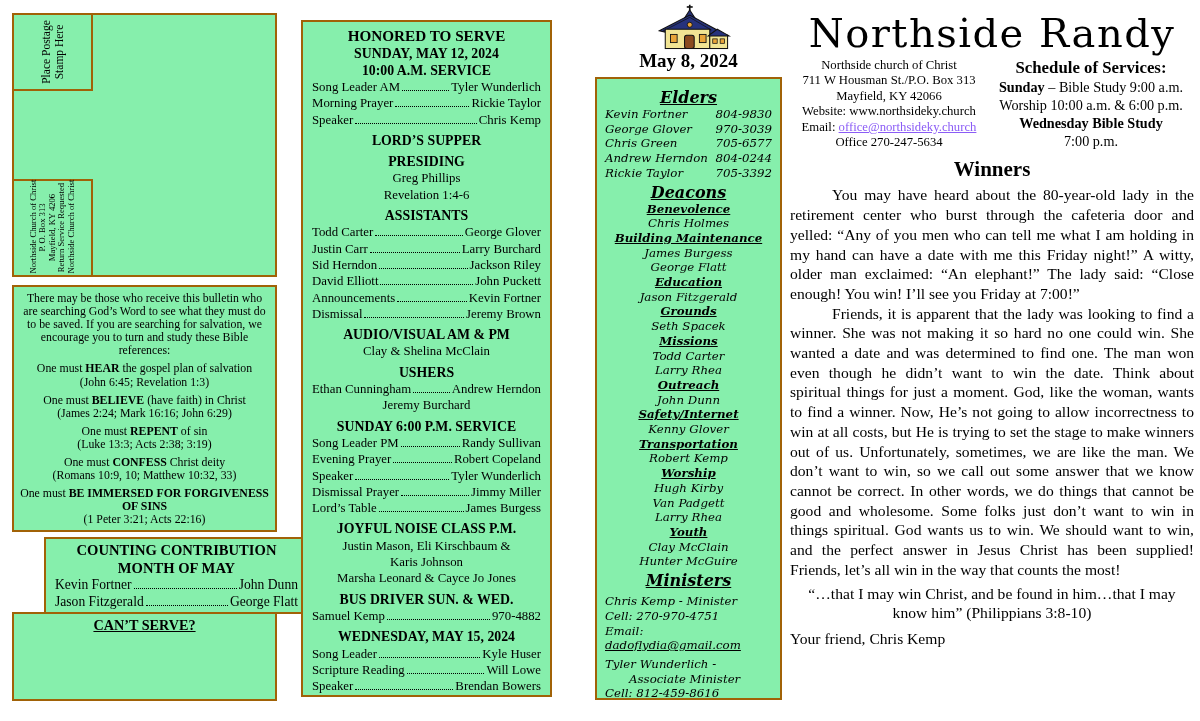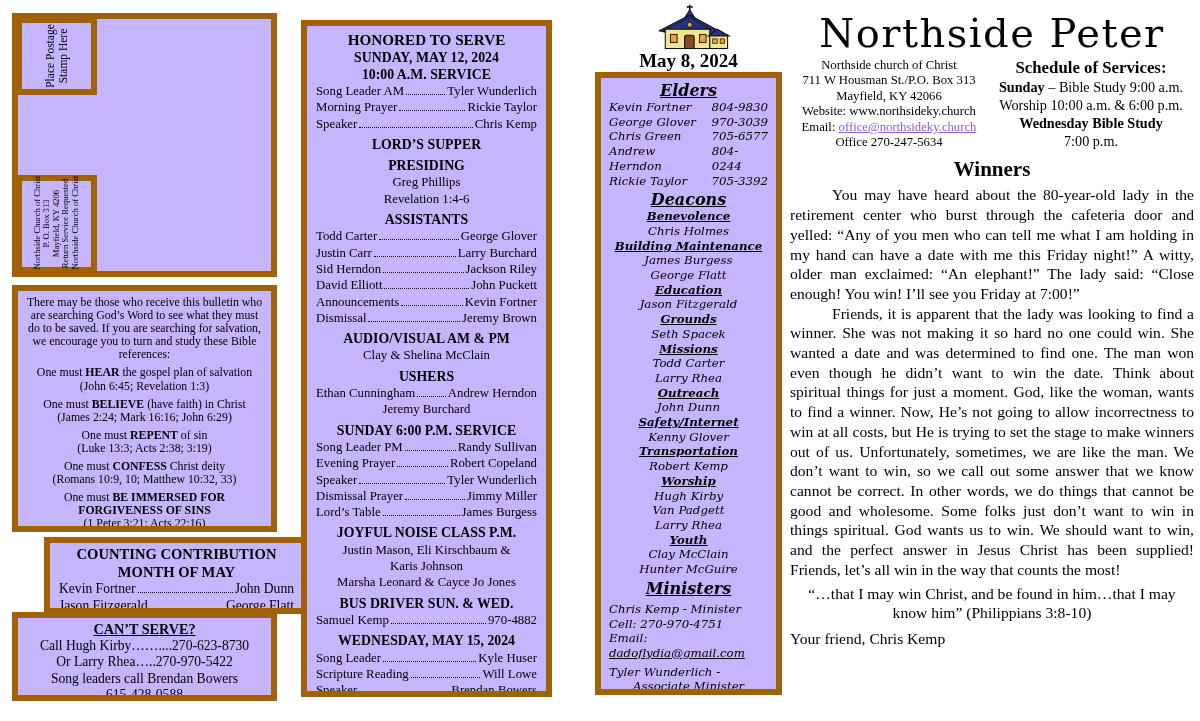--- a/index.html
+++ b/index.html
@@ -1,21 +1,21 @@
 <!DOCTYPE html>
 <html><head>
 <meta charset="utf-8">
 <style>
   * { margin:0; padding:0; box-sizing:border-box; }
   body { background:#fff; }
   .page {
     position:relative; width:1200px; height:721px; background:#ffffff;
     font-family:"Liberation Serif", serif; color:#000; overflow:hidden;
   }
-  .bx { border:6px solid #a16207; background:#c4b5fd; }
+  .bx { border:2px solid #a16207; background:#86efac; }
 
   
   .mail-panel { position:absolute; left:12px; top:13px; width:265px; height:264px; }
   .stamp-box { position:absolute; left:-2px; top:-2px; width:81px; height:78px;
     display:flex; align-items:center; justify-content:center; }
   .stamp-text { transform:rotate(-90deg); font-size:11.5px; line-height:13px; text-align:center; width:72px; }
   .addr-box { position:absolute; left:-2px; bottom:-2px; width:81px; height:98px;
     display:flex; align-items:center; justify-content:center; }
   .addr-text { transform:rotate(-90deg); font-size:8.6px; line-height:9.4px; text-align:center; width:92px; white-space:nowrap; }
 
@@ -42,21 +42,21 @@
     padding:4px 9px; font-size:12.8px; line-height:16.3px; overflow:hidden; }
   .serve-title { font-size:15.2px; font-weight:bold; text-align:center; line-height:19px; }
   .serve-sub { font-size:13.8px; font-weight:bold; text-align:center; line-height:17px; }
   .sh { font-weight:bold; text-align:center; font-size:13.8px; margin-top:5px; }
   .sc { text-align:center; }
 
   
   .col3 { position:absolute; left:595px; top:4px; width:187px; }
   .church-icon { display:block; margin:0 auto; width:86px; height:46px; }
   .issue-date { text-align:center; font-weight:bold; font-size:19px; line-height:22px; }
-  .dir-box { height:623px; padding:1px 8px; overflow:hidden;
+  .dir-box { margin-top:5px; height:623px; padding:7px 8px; overflow:hidden;
     font-family:"DejaVu Serif", serif; font-style:italic; font-size:11.8px; line-height:14.7px; }
   .dir-h { font-size:16px; font-weight:bold; text-decoration:underline; text-align:center; line-height:19px; margin-top:2px; }
   .erow { display:flex; justify-content:space-between; }
   .dsub { font-weight:bold; text-decoration:underline; text-align:center; }
   .dname { text-align:center; }
   .mblock { margin-top:4px; }
   .m2 { padding-left:24px; }
   .mlink { color:#000; text-decoration:underline; cursor:pointer; }
 
   
@@ -142,27 +142,20 @@
         <div class="lr">
           <span>Jason Fitzgerald</span>
           <span class="dots"></span>
           <span>George Flatt</span>
         </div>
       </div>
   </div>
 
   <div class="cs-box bx">
     <div class="cs-title">CAN’T SERVE?</div>
-    <div>
-
-    <div>Call Hugh Kirby……....270-623-8730</div>
-        <div>Or Larry Rhea…..270-970-5422</div>
-        <div>Song leaders call Brendan Bowers</div>
-        <div>615-428-0588</div>
-      </div>
   </div>
 
   <div class="serve-box bx">
     <div class="serve-title">HONORED TO SERVE</div>
     <div class="serve-sub">SUNDAY, MAY 12, 2024</div>
     <div class="serve-sub">10:00 A.M. SERVICE</div>
     <div>
 
     <div class="sline">
 
@@ -561,21 +554,21 @@
           <div>Tyler Wunderlich -</div>
           <div class="m2">Associate Minister</div>
           <div>Cell: 812-459-8616</div>
           <div><span>Email: </span></div>
         </div>
         </div>
     </div>
   </div>
 
   <div class="news">
-    <div class="masthead">Northside Peter</div>
+    <div class="masthead">Northside Randy</div>
 
     <div class="head-row">
       <div class="contact">
         <div>
 
         <div>Northside church of Christ</div>
             <div>711 W Housman St./P.O. Box 313</div>
             <div>Mayfield, KY 42066</div>
             <div>Website: www.northsideky.church</div>
           </div>

